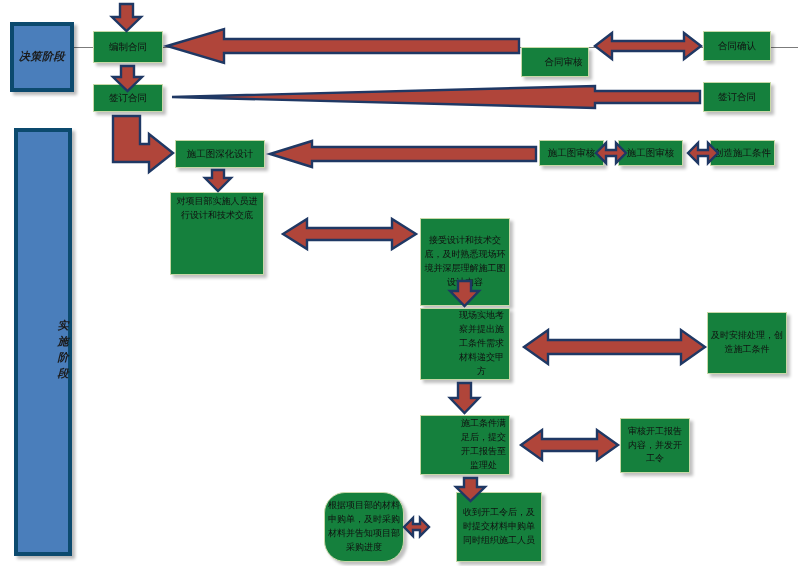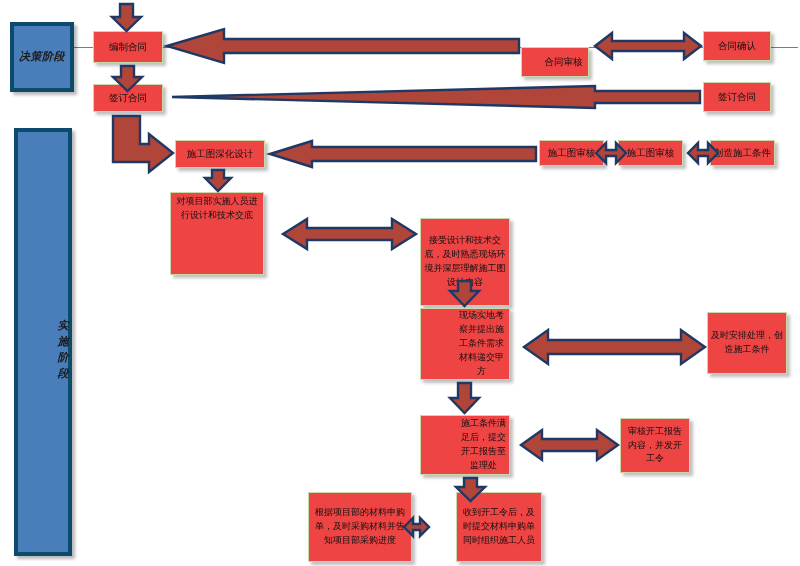--- a/index.html
+++ b/index.html
@@ -20,21 +20,21 @@
     text-align:center;
     line-height:1.45;
     letter-spacing:.5px;
     font-style:italic;
   }
   .phase .ptext{display:block;width:100%;}
 
   
   .gbox{
     position:absolute;
-    background:#ef4444;
+    background:#15803d;
     border:1px solid #c8d8a8;
     box-shadow:3px 3px 3px rgba(0,0,0,.25);
     color:#101010;
     display:flex;
     align-items:center;
     justify-content:center;
     text-align:center;
     font-size:9px;
     line-height:1.55;
     padding:2px 3px;
@@ -119,21 +119,21 @@
   </div>
 
   <div class="gbox" style="left:420px; top:415px; width:90px; height:60px;padding-left:40px;">
     <span>施工条件满足后，提交开工报告至监理处</span>
   </div>
 
   <div class="gbox" style="left:620px; top:418px; width:70px; height:55px;">
     <span>审核开工报告内容，并发开工令</span>
   </div>
 
-  <div class="gbox" style="left:308px; top:492px; width:104px; height:70px;">
+  <div class="gbox" style="left:324px; top:492px; width:80px; height:70px;border-radius:21px;">
     <span>根据项目部的材料申购单，及时采购材料并告知项目部采购进度</span>
   </div>
 
   <div class="gbox" style="left:428px; top:492px; width:86px; height:70px;margin-left:28px;">
     <span>收到开工令后，及时提交材料申购单同时组织施工人员</span>
   </div>
 
   <svg id="arrows" viewBox="0 0 800 566">
 
     <polygon class="arw" points="120,4 133,4 133,17 141,17 126.5,31 112,17 120,17"></polygon>

